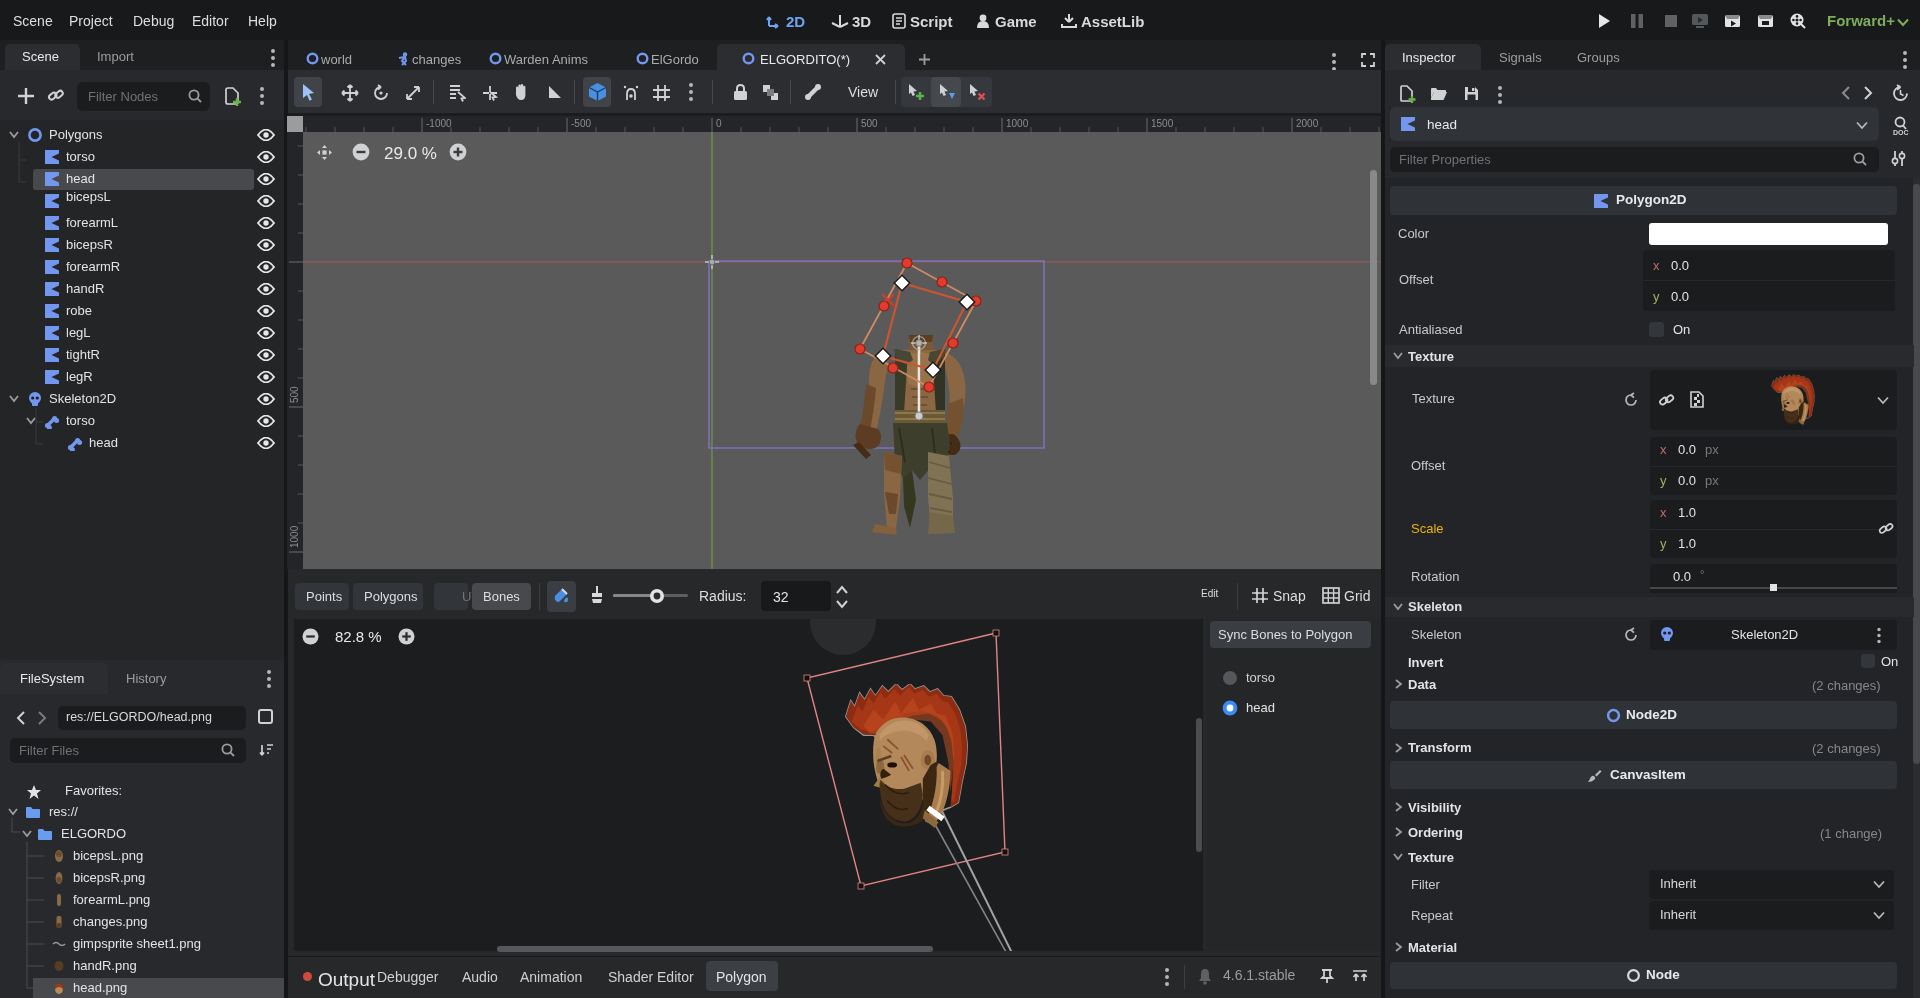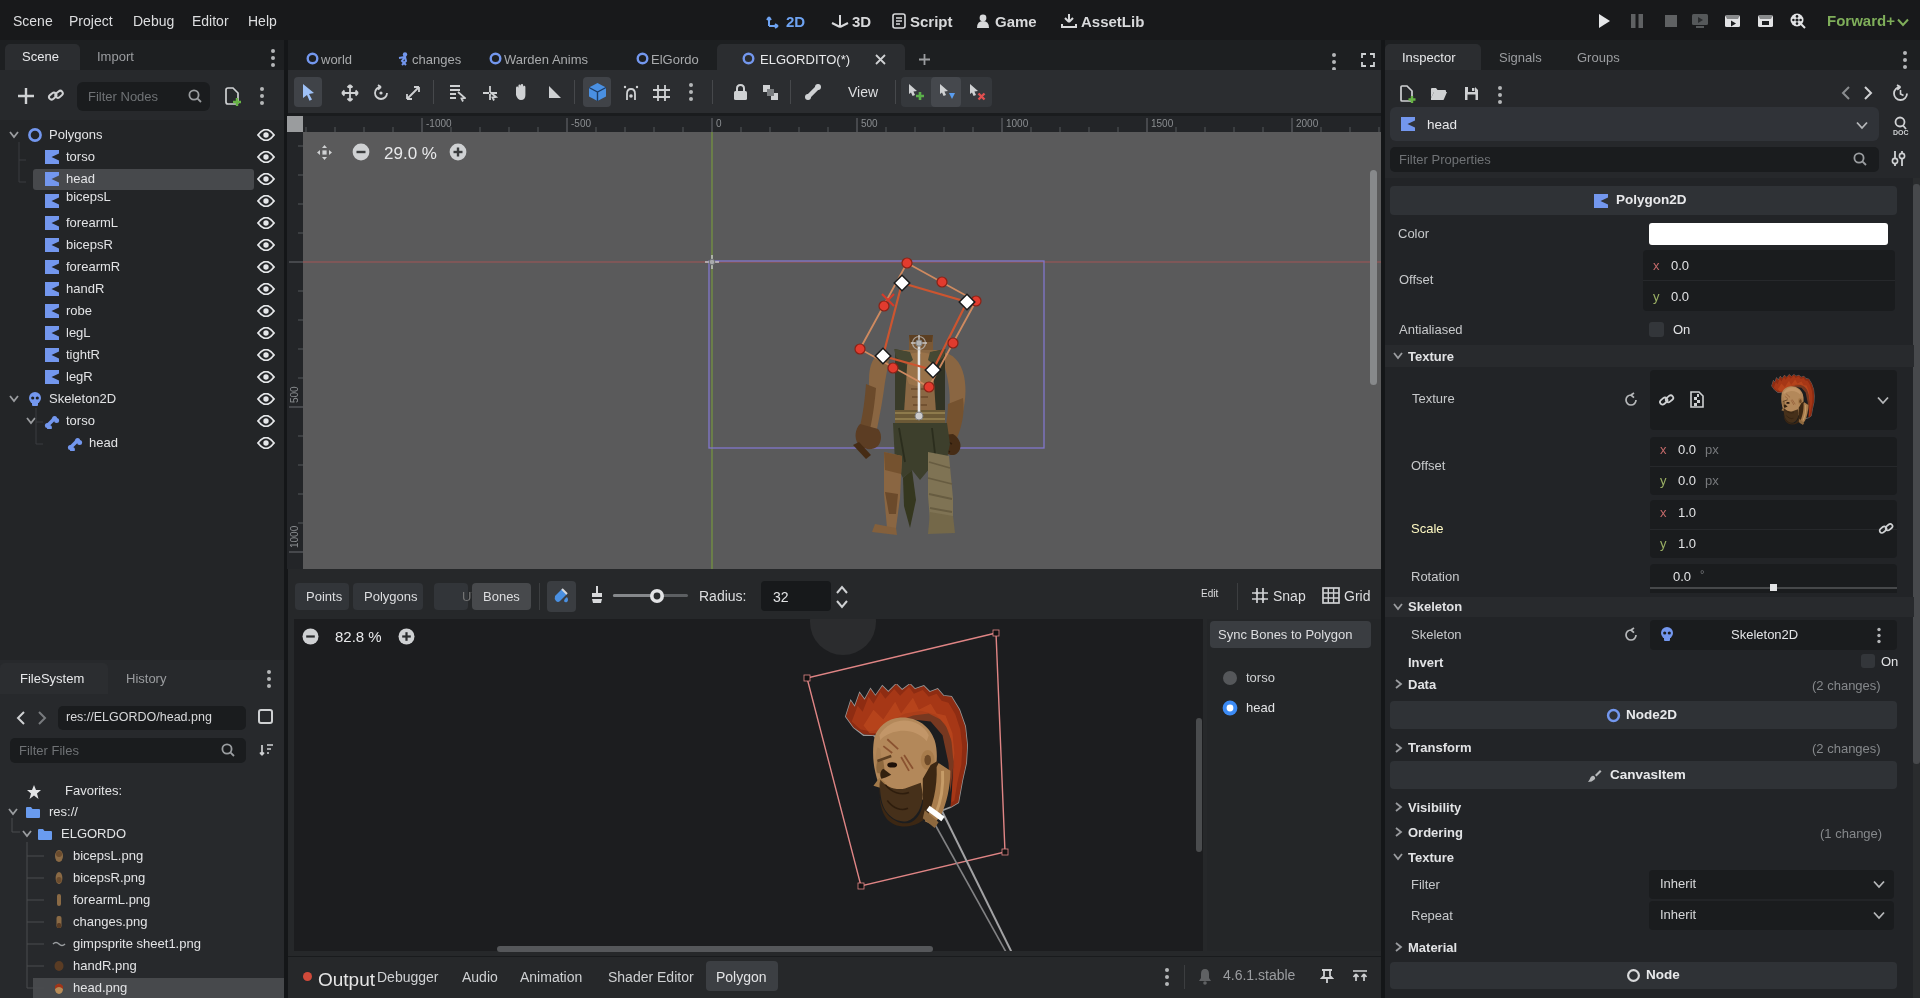--- a/index.html
+++ b/index.html
@@ -886,21 +886,21 @@
 <div class="p" style="left:1650px;top:466px;width:247px;height:1px;background:#26282b"></div>
 <div class="tx" style="left:1411px;top:458px;color:#c7c9cb">Offset</div>
 <div class="tx" style="left:1660px;top:442px;color:#c46a6a">x</div>
 <div class="tx" style="left:1678px;top:442px;color:#e2e3e5">0.0</div>
 <div class="tx" style="left:1705px;top:442px;color:#77797c">px</div>
 <div class="tx" style="left:1660px;top:473px;color:#9bb065">y</div>
 <div class="tx" style="left:1678px;top:473px;color:#e2e3e5">0.0</div>
 <div class="tx" style="left:1705px;top:473px;color:#77797c">px</div>
 <div class="p" style="left:1650px;top:500px;width:247px;height:58px;background:#1a1c1e;border-radius:4px"></div>
 <div class="p" style="left:1650px;top:529px;width:247px;height:1px;background:#26282b"></div>
-<div class="tx" style="left:1411px;top:521px;color:#fef9c3">Scale</div>
+<div class="tx" style="left:1411px;top:521px;color:#eab308">Scale</div>
 <div class="tx" style="left:1660px;top:505px;color:#c46a6a">x</div>
 <div class="tx" style="left:1678px;top:505px;color:#e2e3e5">1.0</div>
 <div class="tx" style="left:1660px;top:536px;color:#9bb065">y</div>
 <div class="tx" style="left:1678px;top:536px;color:#e2e3e5">1.0</div>
 <svg class="p" style="left:1878px;top:521px" width="16" height="16">
     <g fill="none" stroke="#cfd1d3" stroke-width="1.7">
       <rect x="1.5" y="6.5" width="7.5" height="4.6" rx="2.3" transform="rotate(-40 5 9)"></rect>
       <rect x="7.5" y="4" width="7.5" height="4.6" rx="2.3" transform="rotate(-40 11 6.5)"></rect>
     </g>
   </svg>

